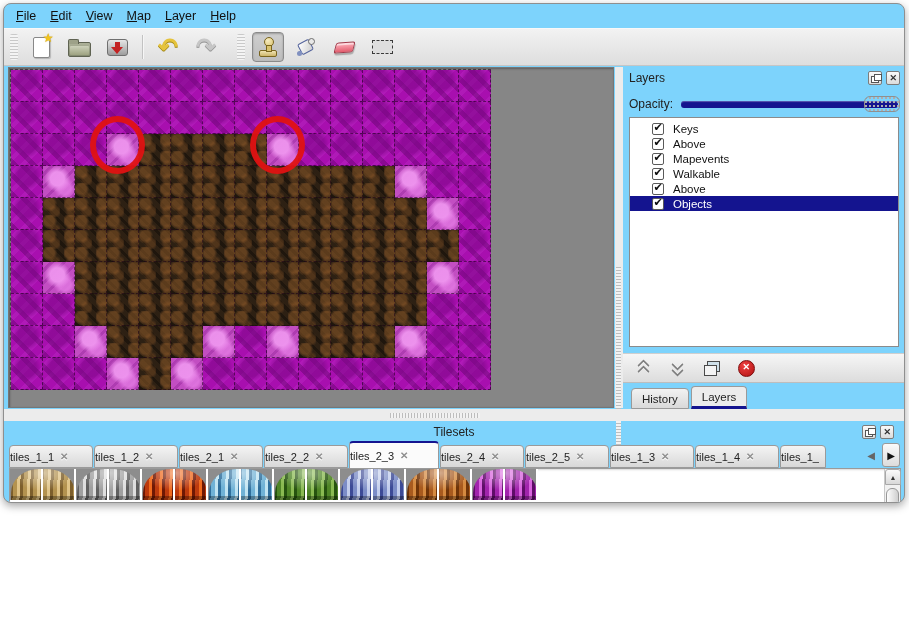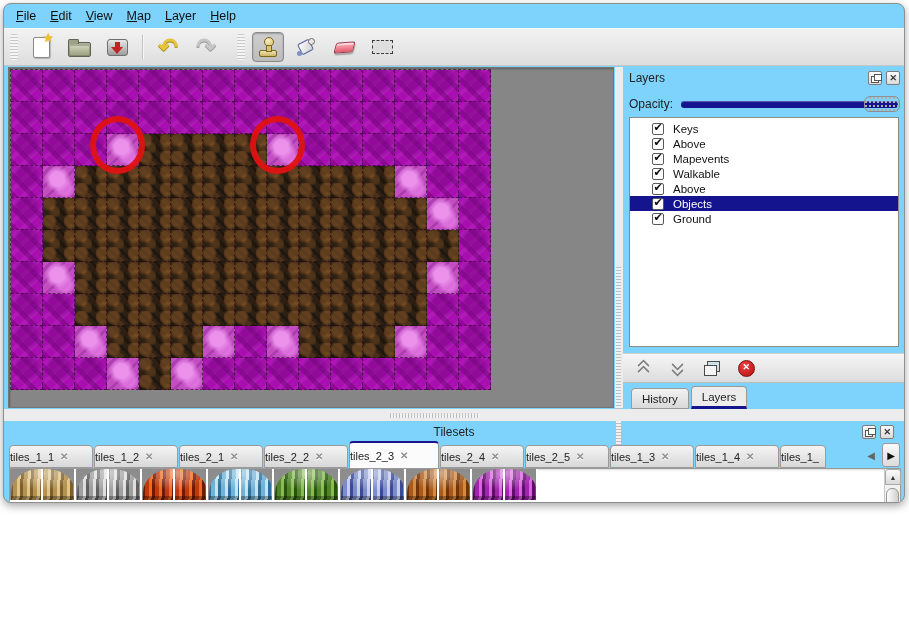--- a/index.html
+++ b/index.html
@@ -399,24 +399,20 @@
           <span>Walkable</span>
         </div>
         <div class="lrow">
           <span class="cbx checked"></span>
           <span>Above</span>
         </div>
         <div class="lrow sel">
           <span class="cbx checked"></span>
           <span>Objects</span>
         </div>
-        <div class="lrow">
-          <span class="cbx checked"></span>
-          <span>Ground</span>
-        </div>
       </div>
     <div class="actionbar">
       <div class="abtn">
           <span class="chev up">
             <i></i>
             <i></i>
           </span>
         </div>
       <div class="abtn">
           <span class="chev down">

